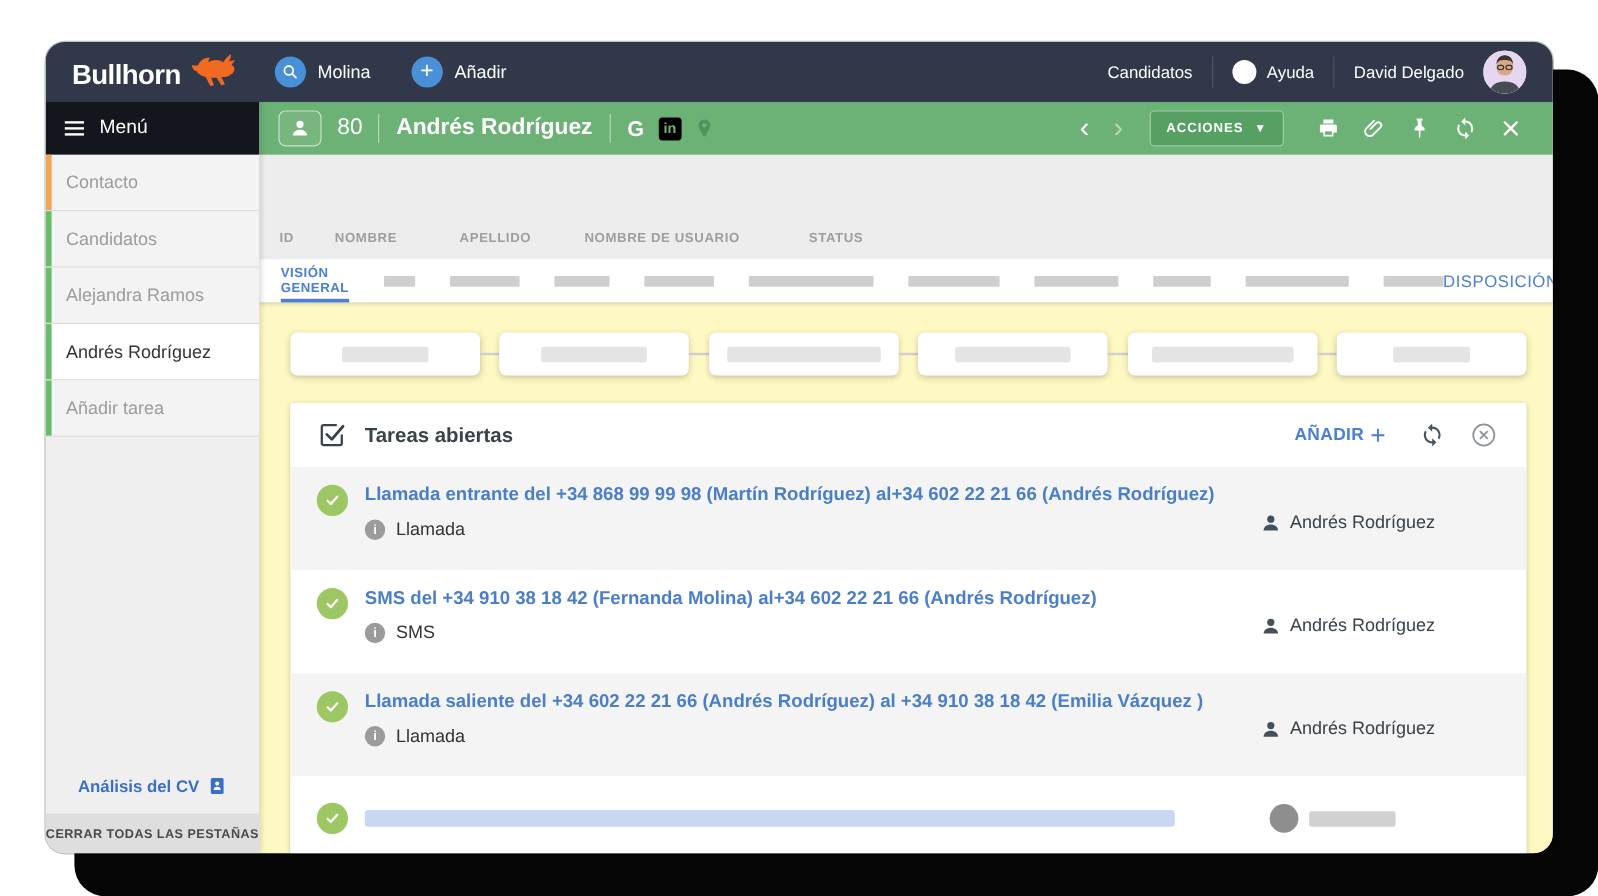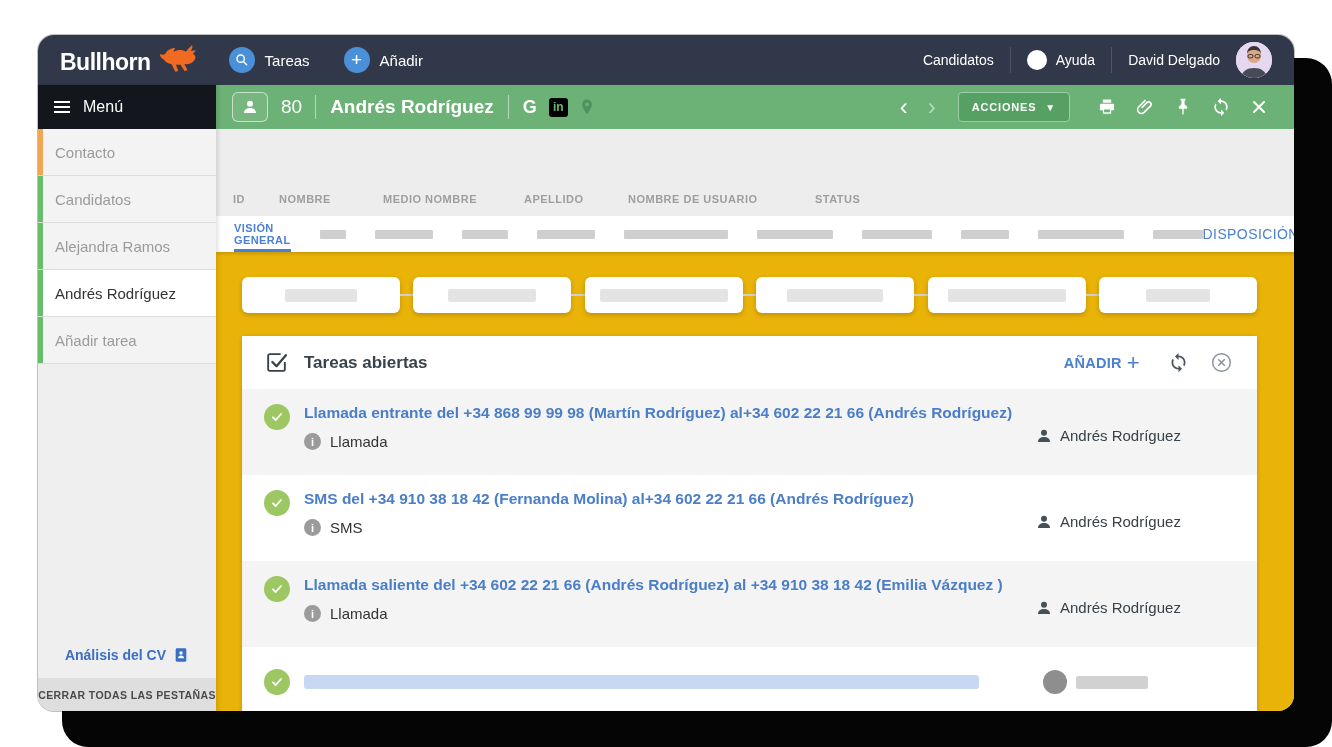--- a/index.html
+++ b/index.html
@@ -73,21 +73,21 @@
   .status-caret { font-size:11px; color:#333; }
 
   
   .tabs { height:36px; flex:none; background:#fff; display:flex; align-items:center; padding:0 18px; box-shadow:0 2px 3px rgba(0,0,0,.14); position:relative; z-index:2; }
   .tab-active { height:100%; display:flex; align-items:center; color:#4a7fd4; font-size:11px; font-weight:bold; letter-spacing:.4px; border-bottom:3px solid #4a7fd4; padding-top:3px; cursor:pointer; }
   .tab-bar { height:9px; background:#cfcfcf; border-radius:1px; margin-left:29px; flex:none; cursor:pointer; }
   .disposition { margin-left:auto; display:flex; align-items:center; gap:7px; color:#4a7fd4; font-size:14px; font-weight:normal; letter-spacing:.4px; cursor:pointer; }
   .disposition svg { width:15px; height:15px; }
 
   
-  .content { flex:1; background:#eab308; padding:25px 37px 0 26px; min-height:0; overflow:hidden; }
+  .content { flex:1; background:#fef9c3; padding:25px 22px 0 26px; min-height:0; overflow:hidden; }
   .stepper { display:flex; align-items:center; }
   .step-card { width:158px; height:36px; flex:none; background:#fff; border-radius:6px; box-shadow:0 2px 5px rgba(0,0,0,.2); display:flex; align-items:center; justify-content:center; cursor:pointer; }
   .step-bar { height:13px; background:#e4e4e4; border-radius:2px; }
   .connector { flex:1; height:2px; background:#cfcfcf; }
 
   .tasks-card { margin-top:23px; background:#fff; border-radius:3px 3px 0 0; box-shadow:0 1px 4px rgba(0,0,0,.2); }
   .card-header { height:53px; display:flex; align-items:center; padding:0 24px 0 22px; background:#fff; }
   .chk-icon { width:25px; height:25px; flex:none; }
   .card-title { margin-left:15px; font-size:17px; font-weight:bold; color:#37424a; }
   .card-right { margin-left:auto; display:flex; align-items:center; }
@@ -130,21 +130,21 @@
           <path fill="#f06a21" d="M14 20c-3-1-5-4-5-7 2 1 5 1 7 0 2-5 7-8 13-8-1 1-2 3-2 5 5-3 12-3 16 0l3-4 5-5c1 3 0 6-2 8l7-1-4 5c3 1 4 4 3 6-2 5-8 8-14 7l4 8-4 1-5-8h-6l3 8-4 1-5-10c-5-1-8-3-10-6z"></path>
         </svg>
       </div>
       <div class="tb-btn tb-search">
         <span class="blue-circle">
           <svg viewBox="0 0 24 24">
               <circle cx="10" cy="10" r="5.5" stroke="#fff" stroke-width="2.2" fill="none"></circle>
               <path d="M14.2 14.2l4.8 4.8" stroke="#fff" stroke-width="2.2" stroke-linecap="round"></path>
             </svg>
         </span>
-        <span>Tareas</span>
+        <span>Molina</span>
       </div>
       <div class="tb-btn tb-add">
         <span class="blue-circle">
             <span class="plus-glyph">+</span>
           </span>
         <span>Añadir</span>
       </div>
       <div class="tb-right">
         <span>Candidatos</span>
         <span class="tb-divider"></span>
@@ -269,24 +269,20 @@
 
         <div class="record-fields">
           <div class="field f-id">
             <div class="f-label">ID</div>
             <div class="f-value">8</div>
           </div>
           <div class="field f-nombre">
             <div class="f-label">NOMBRE</div>
             <div class="f-value">Andrés</div>
           </div>
-          <div class="field f-medio">
-            <div class="f-label">MEDIO NOMBRE</div>
-            <div class="f-value"></div>
-          </div>
           <div class="field f-apellido">
             <div class="f-label">APELLIDO</div>
             <div class="f-value">Rodríguez</div>
           </div>
           <div class="field f-usuario">
             <div class="f-label">NOMBRE DE USUARIO</div>
             <div class="f-value"></div>
           </div>
           <div class="field">
             <div class="f-label">STATUS</div>

